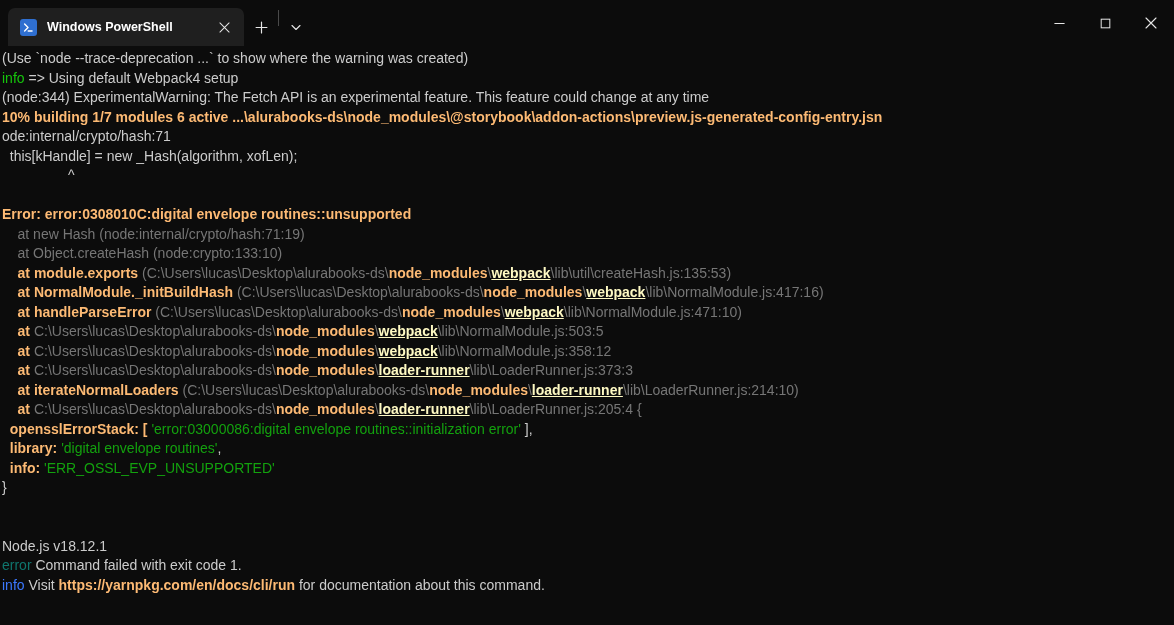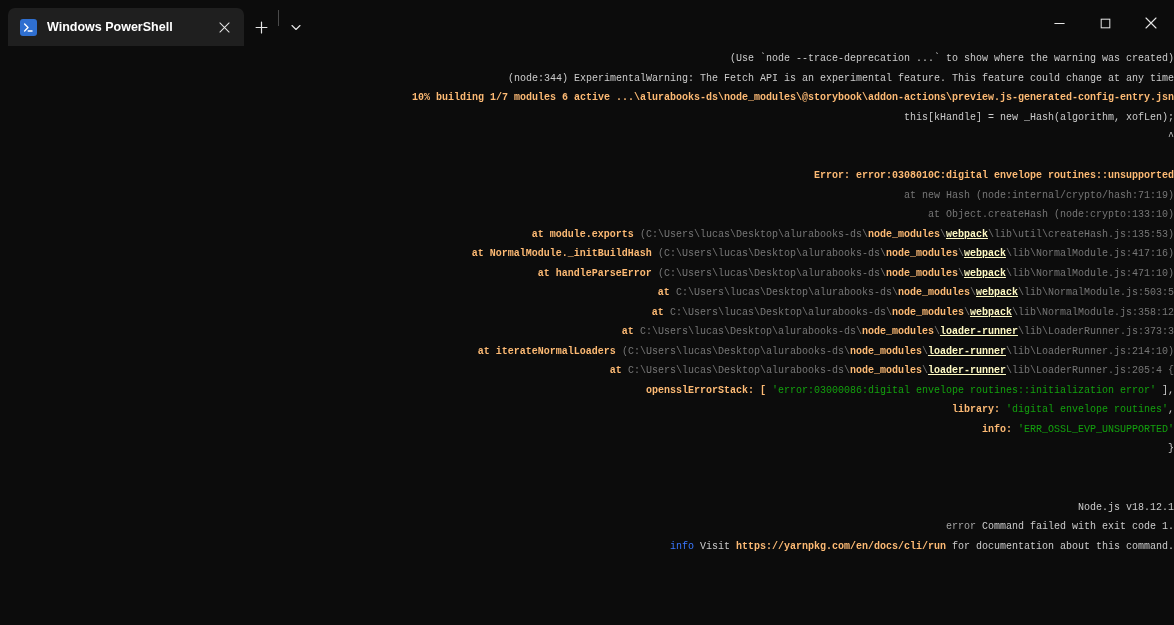--- a/index.html
+++ b/index.html
@@ -73,36 +73,35 @@
   
   .terminal {
     position: absolute;
     top: 46px; left: 0;
     width: 1174px; height: 579px;
     background: #0c0c0c;
     padding: 3px 0 0 2px;
     overflow: hidden;
   }
   .line {
-    font-family: Liberation Mono, monospace;
-    font-size: 10px;
+    font-family: Liberation Sans, sans-serif;
+    font-size: 14px;
     line-height: 19.5px;
     white-space: pre;
     color: #cccccc;
     height: 19.5px;
-    text-align: right;
   }
 
   
   .c-white   { color: #cccccc; }
   .c-bwhite  { color: #fdba74; font-weight: bold; }
   .c-dim     { color: #767676; }
   .c-green   { color: #13a10e; }
   .c-bgreen  { color: #16c60c; }
-  .c-red     { color: #a3a3a3; }
+  .c-red     { color: #0f766e; }
   .c-blue    { color: #3b78ff; }
   .c-link    { color: #fef9c3; font-weight: bold; text-decoration: underline; }
 </style>
 </head>
 <body>
 
 <div class="titlebar">
   <div class="tabstrip">
 
     <div class="tab">
@@ -149,22 +148,24 @@
     <div class="wc close">
       <svg width="12" height="12" viewBox="0 0 12 12">
         <path d="M1 1 L11 11 M11 1 L1 11" stroke="#e6e6e6" stroke-width="1.1" stroke-linecap="round"></path>
       </svg>
     </div>
   </div>
 </div>
 
 <div class="terminal" id="terminal">
     <div class="line"><span class="c-white">(Use `node --trace-deprecation ...` to show where the warning was created)</span></div>
+    <div class="line"><span class="c-bgreen">info</span><span class="c-white"> =&gt; Using default Webpack4 setup</span></div>
     <div class="line"><span class="c-white">(node:344) ExperimentalWarning: The Fetch API is an experimental feature. This feature could change at any time</span></div>
     <div class="line"><span class="c-bwhite">10% building 1/7 modules 6 active ...\alurabooks-ds\node_modules\@storybook\addon-actions\preview.js-generated-config-entry.jsn</span></div>
+    <div class="line"><span class="c-white">ode:internal/crypto/hash:71</span></div>
     <div class="line"><span class="c-white">  this[kHandle] = new _Hash(algorithm, xofLen);</span></div>
     <div class="line"><span class="c-white">                 ^</span></div>
     <div class="line">&nbsp;</div>
     <div class="line"><span class="c-bwhite">Error: error:0308010C:digital envelope routines::unsupported</span></div>
     <div class="line"><span class="c-dim">    at new Hash (node:internal/crypto/hash:71:19)</span></div>
     <div class="line"><span class="c-dim">    at Object.createHash (node:crypto:133:10)</span></div>
     <div class="line"><span class="c-bwhite">    at module.exports</span><span class="c-dim"> (C:\Users\lucas\Desktop\alurabooks-ds\</span><span class="c-bwhite">node_modules</span><span class="c-dim">\</span><span class="c-link">webpack</span><span class="c-dim">\lib\util\createHash.js:135:53)</span></div>
     <div class="line"><span class="c-bwhite">    at NormalModule._initBuildHash</span><span class="c-dim"> (C:\Users\lucas\Desktop\alurabooks-ds\</span><span class="c-bwhite">node_modules</span><span class="c-dim">\</span><span class="c-link">webpack</span><span class="c-dim">\lib\NormalModule.js:417:16)</span></div>
     <div class="line"><span class="c-bwhite">    at handleParseError</span><span class="c-dim"> (C:\Users\lucas\Desktop\alurabooks-ds\</span><span class="c-bwhite">node_modules</span><span class="c-dim">\</span><span class="c-link">webpack</span><span class="c-dim">\lib\NormalModule.js:471:10)</span></div>
     <div class="line"><span class="c-bwhite">    at</span><span class="c-dim"> C:\Users\lucas\Desktop\alurabooks-ds\</span><span class="c-bwhite">node_modules</span><span class="c-dim">\</span><span class="c-link">webpack</span><span class="c-dim">\lib\NormalModule.js:503:5</span></div>

